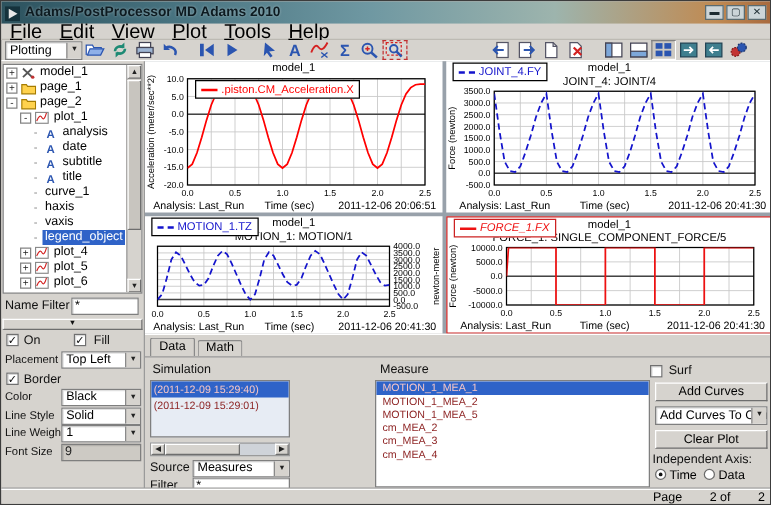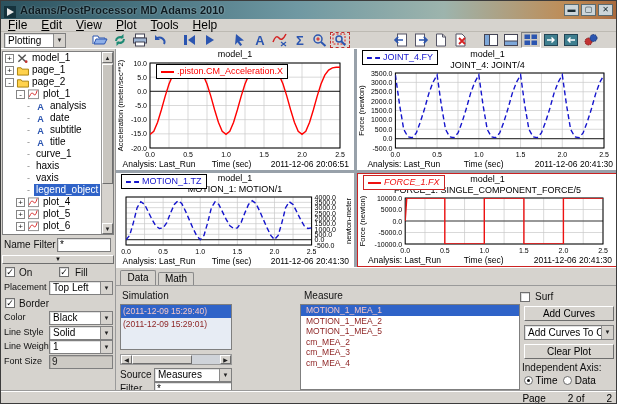--- a/index.html
+++ b/index.html
@@ -5,32 +5,32 @@
 *{margin:0;padding:0;box-sizing:border-box;font-family:"Liberation Sans",sans-serif}
 body{background:#888}
 .app{position:relative;width:617px;height:404px;background:#d6d3ce;border:1px solid #3c3c3c;overflow:hidden}
 
 .titlebar{position:absolute;left:0;top:0;width:100%;height:18px;display:flex;align-items:center;padding:0 3px;
  background:linear-gradient(90deg,#2c525e,#47727f 22%,#6f98a2 48%,#9db4ad 72%,#c08a52 93%,#a86a3e);}
 .apptitle{font-size:11px;font-weight:bold;color:#0d1b21;text-shadow:0 0 2px rgba(255,255,255,.45);margin-left:4px;flex:1;white-space:nowrap}
 .appicon{width:12px;height:12px;flex:none}
 .winbtn{width:15px;height:12px;background:#ccd5d8;border:1px solid #5a6b70;font-size:8px;line-height:9px;text-align:center;margin-left:2px;color:#1c2b30}
 
-.menubar{position:absolute;left:0;top:18px;width:100%;height:13px;background:#d6d3ce;display:flex;font-size:12px;line-height:13px;border-bottom:1px solid #bdbab3}
+.menubar{position:absolute;left:0;top:18px;width:100%;height:13px;background:#d6d3ce;display:flex;font-size:16px;line-height:13px;border-bottom:1px solid #bdbab3}
 .menuitem{padding:0 7px;white-space:nowrap}
 
 .toolbar{position:absolute;left:0;top:31px;width:100%;height:17px;display:flex;align-items:center;padding:0 3px;border-bottom:1px solid #fff}
 .tgroup{display:flex;align-items:center;margin-right:10px}
 .tbtn{width:20px;height:16px;display:inline-flex;align-items:center;justify-content:center;background:#d6d3ce;border:1px solid #d6d3ce}
 .tbtn.pressed{border-color:#808080 #ffffff #ffffff #808080;background:#ccc9c3}
 .tbtn.active{border:1px dashed #c03030;background:#dbd8d3}
 .tspacer{flex:1}
 .combo{position:relative;background:#fff;border:1px solid #7f7f7f;font-size:10px;line-height:12px;padding:0 14px 0 3px;overflow:hidden;white-space:nowrap;box-shadow:inset 1px 1px 0 rgba(0,0,0,.12)}
 .combo .arr{position:absolute;right:0;top:0;bottom:0;width:12px;background:#d6d3ce;border-left:1px solid #8a8a8a;text-align:center;font-size:6px;line-height:12px;color:#222}
-.modecombo{width:62px;height:15px;margin-right:24px;line-height:13px}
+.modecombo{width:62px;height:15px;margin-right:0;line-height:13px}
 .modecombo .arr{line-height:13px}
 
 .leftpanel{position:absolute;left:0;top:48px;width:115px;height:342px;background:#d6d3ce;border-right:1px solid #9a9a9a}
 .tree{position:absolute;left:1px;top:2px;width:112px;height:184px;background:#fff;border:1px solid #7f7f7f;overflow:hidden;font-size:10px}
 .treerow{height:12px;display:flex;align-items:center;white-space:nowrap}
 .texp{display:inline-block;width:9px;height:9px;border:1px solid #848484;background:#fff;font-size:8px;line-height:7px;text-align:center;margin-right:2px;flex:none;color:#222}
 .tcon{display:inline-block;width:7px;color:#888;flex:none;font-size:9px}
 .ticon{width:13px;height:11px;flex:none;margin-right:1px}
 .tlabel{padding:0 2px;line-height:12px}
 .tlabel.sel{background:#2f63c8;color:#fff}

